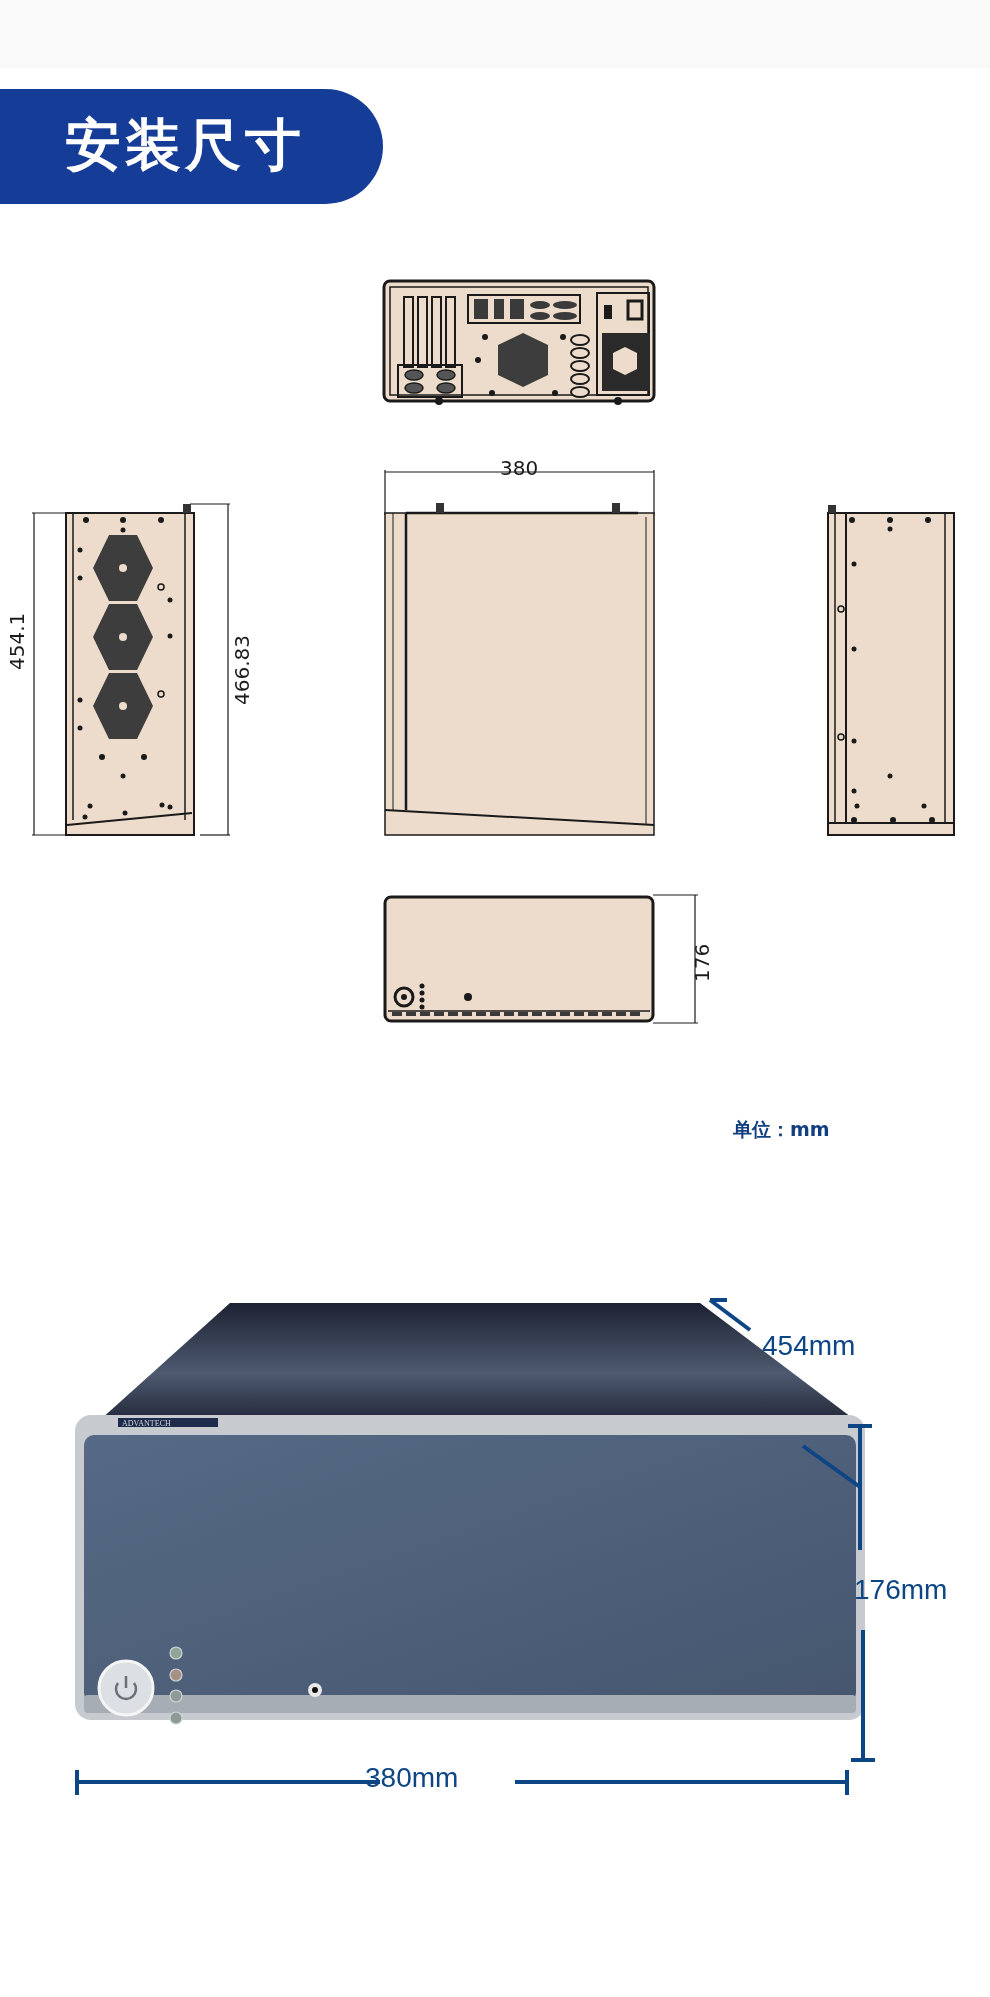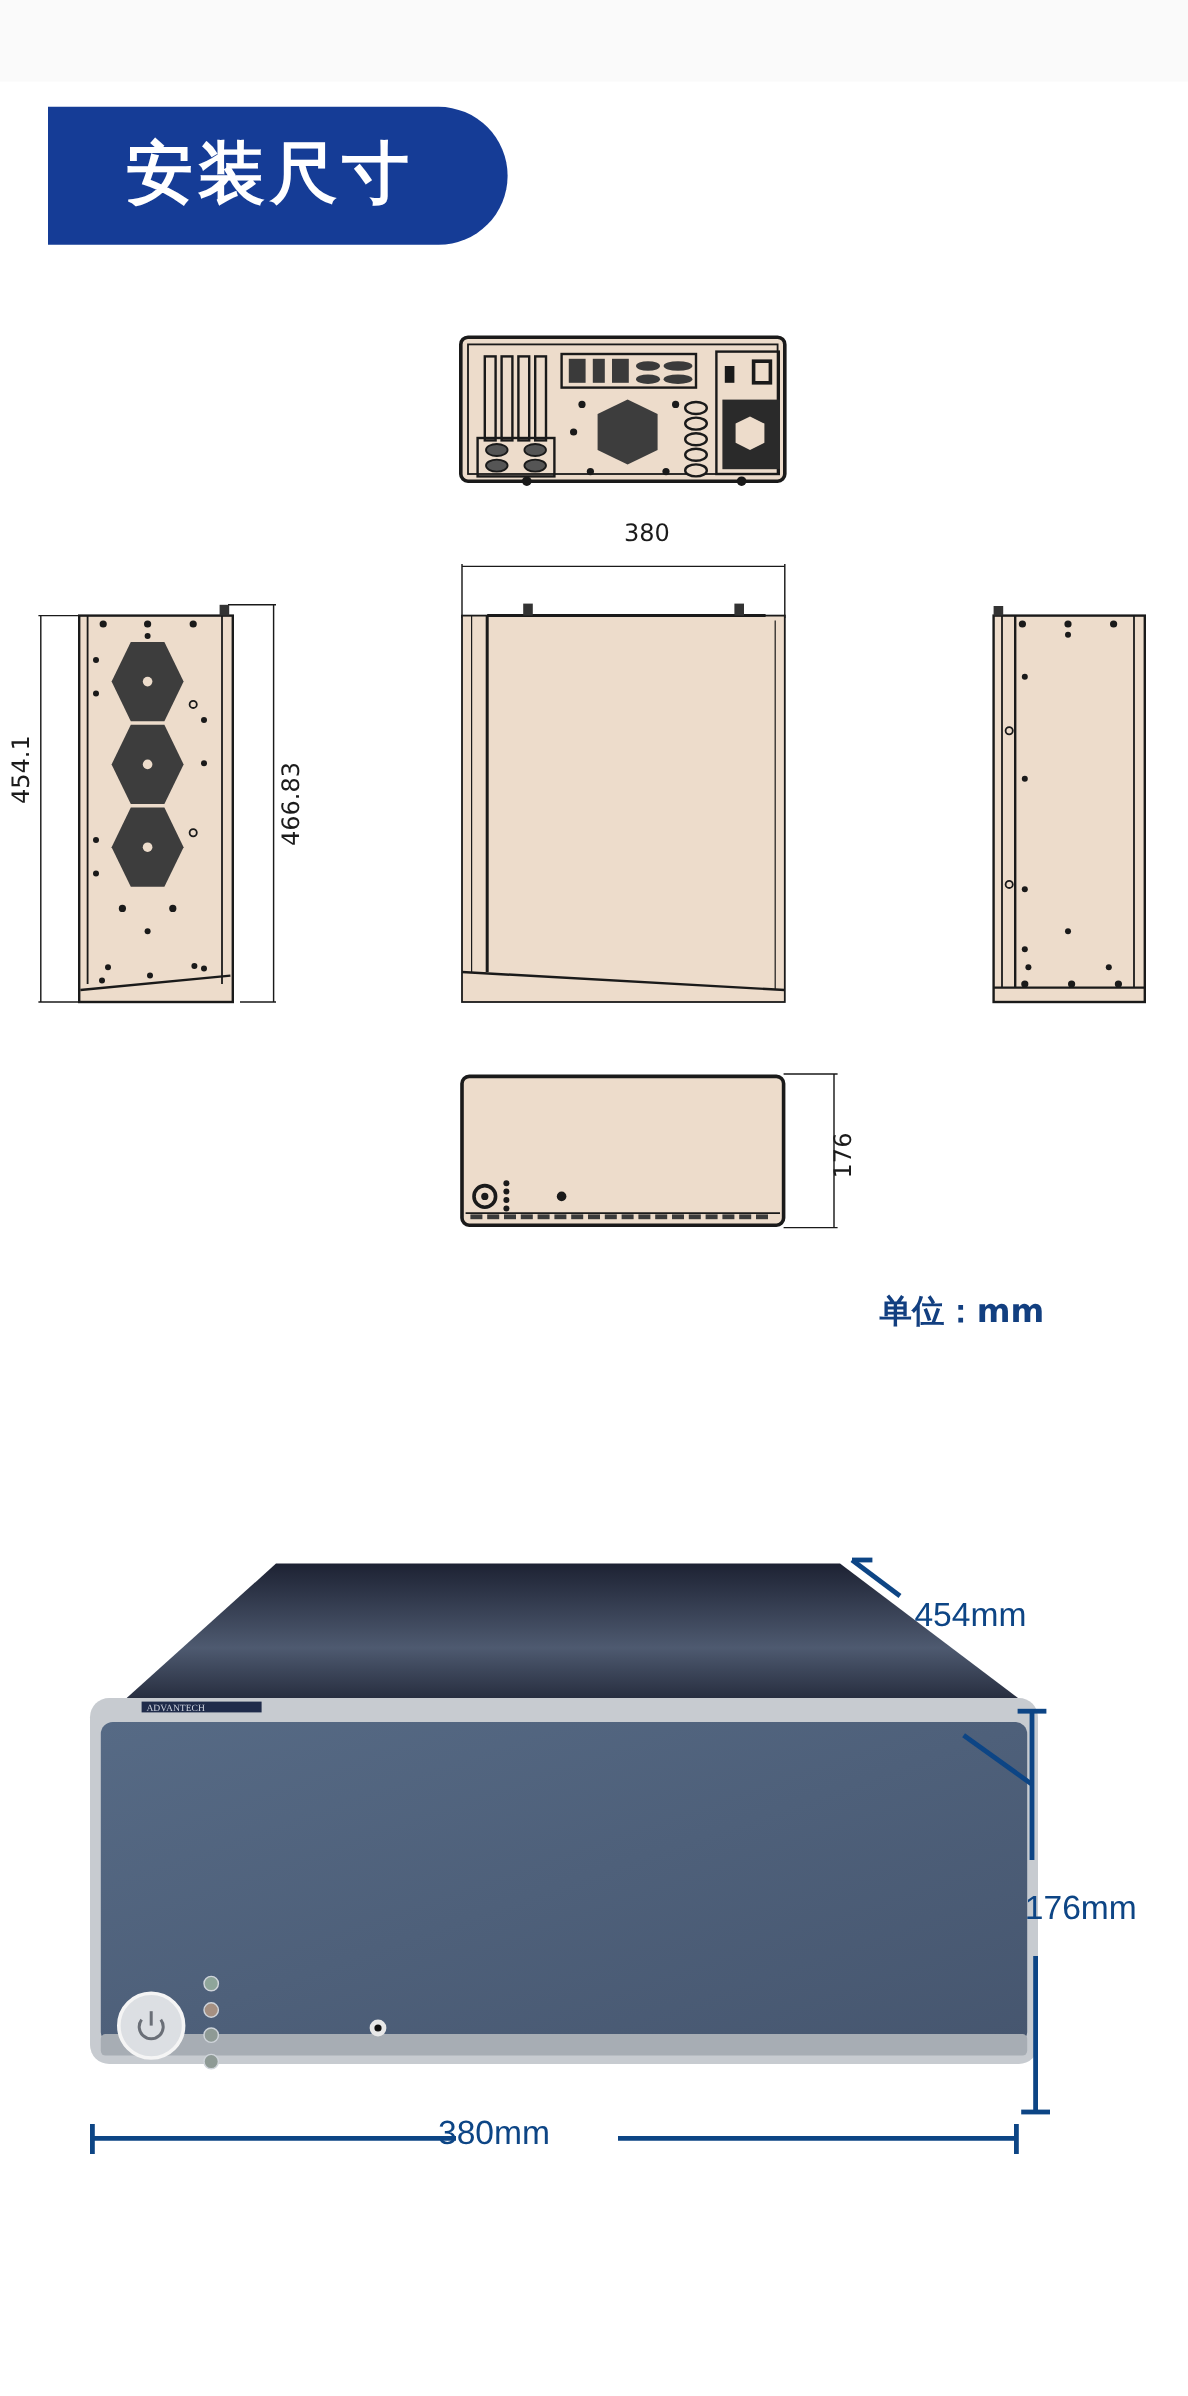--- a/index.html
+++ b/index.html
@@ -1,22 +1,22 @@
 <!DOCTYPE html>
 <html><head>
 <meta charset="utf-8">
 <style>
   html,body{margin:0;padding:0;background:#ffffff;}
   body{width:990px;height:1997px;position:relative;overflow:hidden;font-family:"DejaVu Sans","Liberation Sans",sans-serif;}
   .topband{position:absolute;left:0;top:0;width:990px;height:68px;background:#fafafa;}
-  .pill{position:absolute;left:0;top:89px;width:383px;height:115px;background:#153c96;border-radius:0 58px 58px 0;margin-left:40px;}
+  .pill{position:absolute;left:0;top:89px;width:383px;height:115px;background:#153c96;border-radius:0 58px 58px 0;}
   .pill-title{position:absolute;left:65px;top:20px;font-size:56px;font-weight:bold;color:#ffffff;letter-spacing:4px;line-height:72px;}
   .abs{position:absolute;}
   .dimtext{position:absolute;font-family:"DejaVu Sans","Liberation Sans",sans-serif;font-size:20px;color:#1b1b1b;}
-  .unit{position:absolute;left:733px;top:1075px;font-size:27px;font-weight:bold;color:#123f80;}
+  .unit{position:absolute;left:733px;top:1117px;font-size:19px;font-weight:bold;color:#123f80;}
   .photo-dim{position:absolute;font-family:"Liberation Sans","DejaVu Sans",sans-serif;font-size:28px;color:#0d4585;}
 </style>
 </head>
 <body>
 
 <div class="topband"></div>
 
 <div class="pill">
   <div class="pill-title">安装尺寸</div>
 </div>
@@ -124,21 +124,21 @@
       <circle cx="150" cy="312" r="2.5"></circle>
   </g>
   <g fill="none" stroke="#1a1a1a" stroke-width="1.5">
       <circle cx="141" cy="92" r="3"></circle>
       <circle cx="141" cy="199" r="3"></circle>
     </g>
 </svg>
 <div class="dimtext" style="left:5px;top:670px;transform:rotate(-90deg);transform-origin:left top;">454.1</div>
 <div class="dimtext" style="left:230px;top:705px;transform:rotate(-90deg);transform-origin:left top;">466.83</div>
 
-<div class="dimtext" style="left:500px;top:432px;margin-left:20px;">380</div>
+<div class="dimtext" style="left:500px;top:456px;">380</div>
 <svg class="abs" style="left:380px;top:465px" width="280" height="380">
   <line x1="5" y1="5" x2="5" y2="50" stroke="#1a1a1a" stroke-width="1.2"></line>
   <line x1="274" y1="5" x2="274" y2="50" stroke="#1a1a1a" stroke-width="1.2"></line>
   <line x1="5" y1="7" x2="274" y2="7" stroke="#1a1a1a" stroke-width="1.2"></line>
   <rect x="5" y="48" width="269" height="322" fill="#eddccb" stroke="#1a1a1a" stroke-width="1.5"></rect>
   <line x1="26" y1="48" x2="26" y2="345" stroke="#1a1a1a" stroke-width="2.5"></line>
   <line x1="13" y1="48" x2="13" y2="345" stroke="#1a1a1a" stroke-width="1"></line>
   <line x1="266" y1="52" x2="266" y2="360" stroke="#1a1a1a" stroke-width="1"></line>
   <line x1="26" y1="48" x2="258" y2="48" stroke="#1a1a1a" stroke-width="2.5"></line>
   <line x1="5" y1="345" x2="274" y2="360" stroke="#1a1a1a" stroke-width="2"></line>

